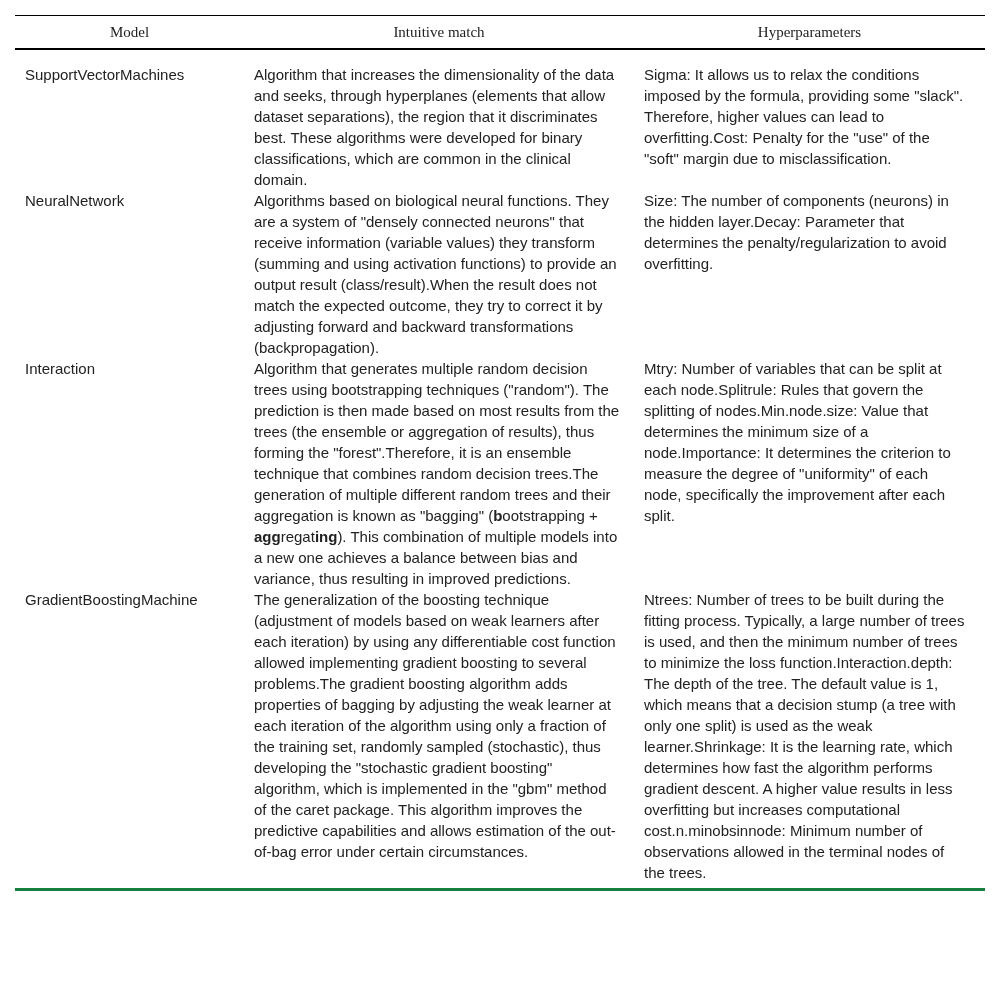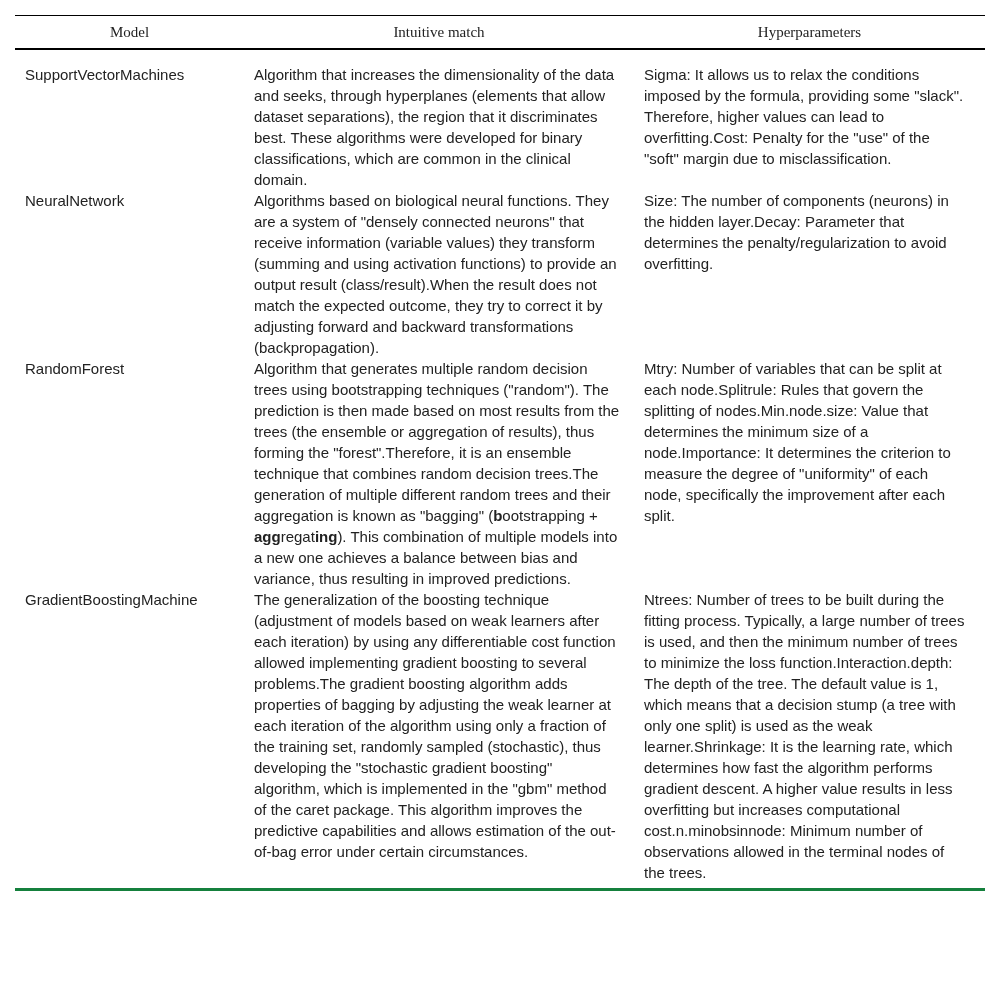--- a/index.html
+++ b/index.html
@@ -45,21 +45,21 @@
         <td class="c1">SupportVectorMachines</td>
         <td class="c2">Algorithm that increases the dimensionality of the data and seeks, through hyperplanes (elements that allow dataset separations), the region that it discriminates best. These algorithms were developed for binary classifications, which are common in the clinical domain.</td>
         <td class="c3">Sigma: It allows us to relax the conditions imposed by the formula, providing some "slack". Therefore, higher values can lead to overfitting.Cost: Penalty for the "use" of the "soft" margin due to misclassification.</td>
       </tr>
       <tr>
         <td class="c1">NeuralNetwork</td>
         <td class="c2">Algorithms based on biological neural functions. They are a system of "densely connected neurons" that receive information (variable values) they transform (summing and using activation functions) to provide an output result (class/result).When the result does not match the expected outcome, they try to correct it by adjusting forward and backward transformations (backpropagation).</td>
         <td class="c3">Size: The number of components (neurons) in the hidden layer.Decay: Parameter that determines the penalty/regularization to avoid overfitting.</td>
       </tr>
       <tr>
-        <td class="c1">RandomForest</td>
+        <td class="c1">Interaction</td>
         <td class="c2"><span>Algorithm that generates multiple random decision trees using bootstrapping techniques ("random"). The prediction is then made based on most results from the trees (the ensemble or aggregation of results), thus forming the "forest".Therefore, it is an ensemble technique that combines random decision trees.The generation of multiple different random trees and their aggregation is known as "bagging" (</span><b>b</b><span>ootstrapping + </span><b>agg</b><span>regat</span><b>ing</b><span>). This combination of multiple models into a new one achieves a balance between bias and variance, thus resulting in improved predictions.</span></td>
         <td class="c3">Mtry: Number of variables that can be split at each node.Splitrule: Rules that govern the splitting of nodes.Min.node.size: Value that determines the minimum size of a node.Importance: It determines the criterion to measure the degree of "uniformity" of each node, specifically the improvement after each split.</td>
       </tr>
       <tr>
         <td class="c1">GradientBoostingMachine</td>
         <td class="c2">The generalization of the boosting technique (adjustment of models based on weak learners after each iteration) by using any differentiable cost function allowed implementing gradient boosting to several problems.The gradient boosting algorithm adds properties of bagging by adjusting the weak learner at each iteration of the algorithm using only a fraction of the training set, randomly sampled (stochastic), thus developing the "stochastic gradient boosting" algorithm, which is implemented in the "gbm" method of the caret package. This algorithm improves the predictive capabilities and allows estimation of the out-of-bag error under certain circumstances.</td>
         <td class="c3">Ntrees: Number of trees to be built during the fitting process. Typically, a large number of trees is used, and then the minimum number of trees to minimize the loss function.Interaction.depth: The depth of the tree. The default value is 1, which means that a decision stump (a tree with only one split) is used as the weak learner.Shrinkage: It is the learning rate, which determines how fast the algorithm performs gradient descent. A higher value results in less overfitting but increases computational cost.n.minobsinnode: Minimum number of observations allowed in the terminal nodes of the trees.</td>
       </tr>
     </tbody>
   </table>

